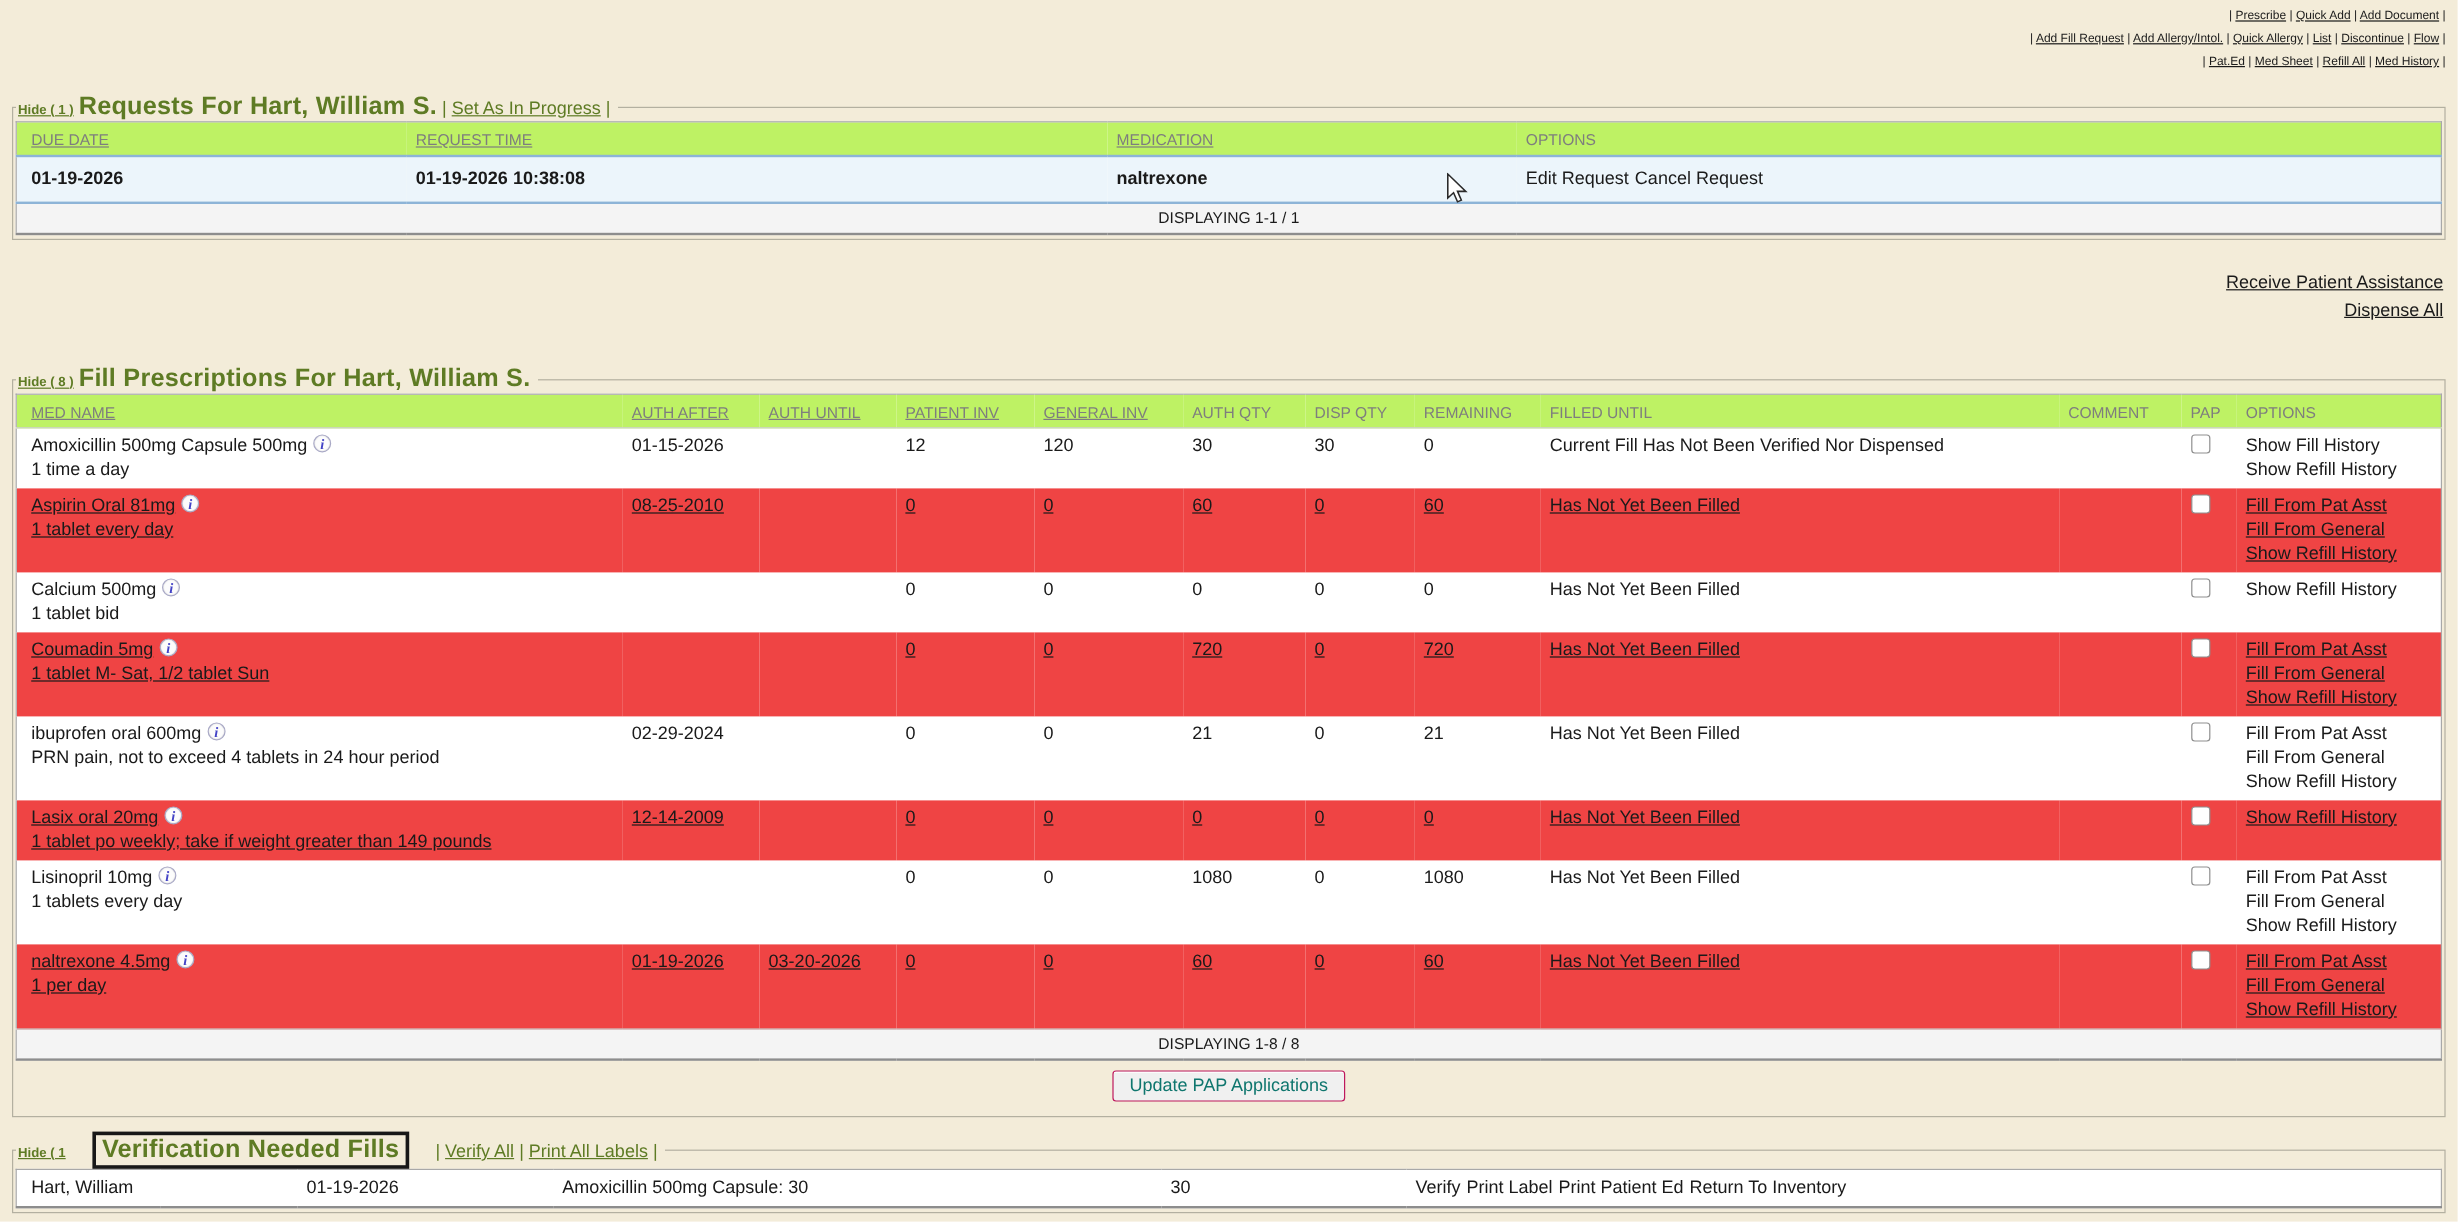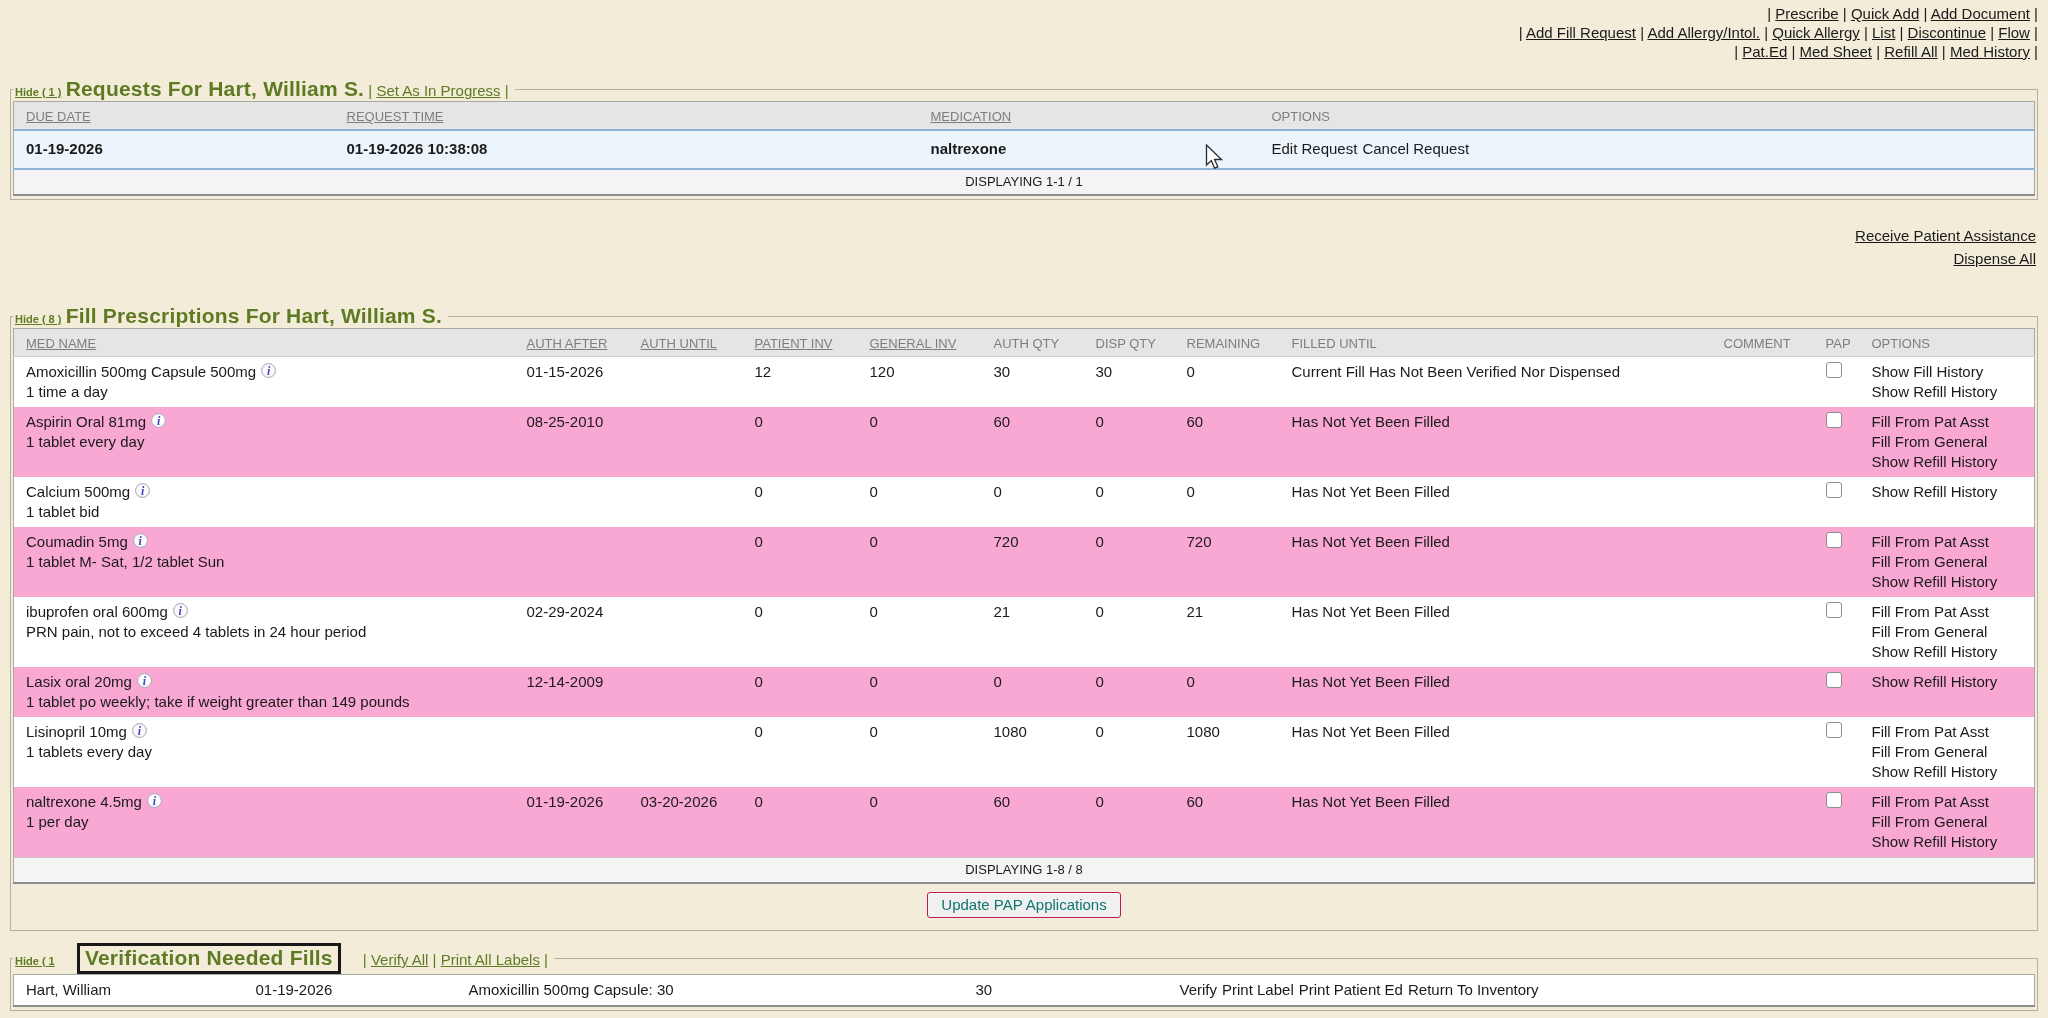--- a/index.html
+++ b/index.html
@@ -3,43 +3,43 @@
 <meta charset="utf-8">
 <style>
   * { box-sizing: border-box; }
   html,body { margin:0; padding:0; }
   body {
     width:2048px; height:1018px; overflow:hidden; position:relative;
     background:#f3ecd9; color:#1a1a1a;
     font-family:"Liberation Sans", sans-serif; font-size:15px;
   }
   
-  .topnav { text-align:right; padding:4px 10px 0 0; line-height:19px; font-size:15px; }
+  .topnav { text-align:right; padding:4px 10px 0 0; line-height:19px; font-size:10px; }
   .toplink { text-decoration:underline; cursor:pointer; }
   .pipe { color:#1a1a1a; }
   
   fieldset.section { border:1px solid #b3b0a0; margin:0 10px; padding:0 2px 3px 2px; }
   .sec1 { margin-top:16px !important; }
   .sec2 { margin-top:34px !important; }
   .sec3 { margin-top:12px !important; }
   legend.sec-legend { margin-left:0; padding:0 6px 0 2px; white-space:nowrap; }
   .hide-link { color:#5e7b24; font-weight:bold; text-decoration:underline; font-size:11px; cursor:pointer; }
   .sec-title { color:#5e7b24; font-weight:bold; font-size:21px; letter-spacing:0.2px; }
   .sec-pipe { color:#5e7b24; font-size:15px; }
   .sec-action { color:#5e7b24; font-size:15px; text-decoration:underline; cursor:pointer; }
   .legend-box { display:inline-block; border:3px solid #181818; padding:0 5px 1px 5px; margin:0 18px; }
   
   table.grid { width:100%; border-collapse:collapse; background:#fff;
                border:1px solid #a8a8a8; border-bottom:2px solid #8d8d8d; font-size:15px; }
-  .grid th { background:#e5e5e5; color:#7e7e7e; font-size:13px; font-weight:normal;
+  .grid th { background:#bef264; color:#7e7e7e; font-size:13px; font-weight:normal;
              text-align:left; padding:7px 8px 5px 8px; border-bottom:1px solid #cfcfcf; white-space:nowrap; }
   .grid th .th-sort { text-decoration:underline; cursor:pointer; }
   .grid td { padding:5px 8px; vertical-align:top; line-height:20px; }
   .first-pad { padding-left:12px !important; }
-  tr.alt td { background:#f9a8d4; }
+  tr.alt td { background:#ef4444;text-decoration:underline; }
   tr.selected td { background:#ecf5fb; border-top:2px solid #8db4d7; border-bottom:2px solid #8db4d7;
                    font-weight:bold; padding-top:8px; padding-bottom:9px; }
   tr.selected td.opt-cell { font-weight:normal; }
   tr.foot td { background:#f4f4f4; text-align:center; font-size:13px; color:#1a1a1a;
                padding:4px; border-top:1px solid #c9c9c9; line-height:16px; }
   .opt-link { cursor:pointer; }
   .opt-inline { margin-right:5px; cursor:pointer; }
   .sig { color:#1a1a1a; }
   
   .info-icon { display:inline-block; width:15px; height:15px; border-radius:50%;

